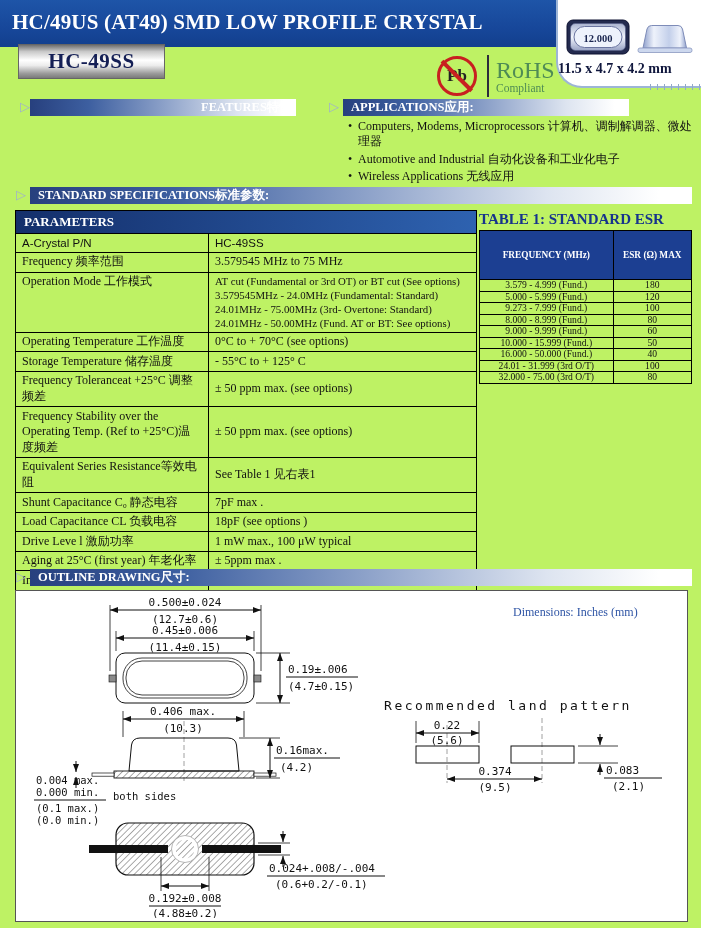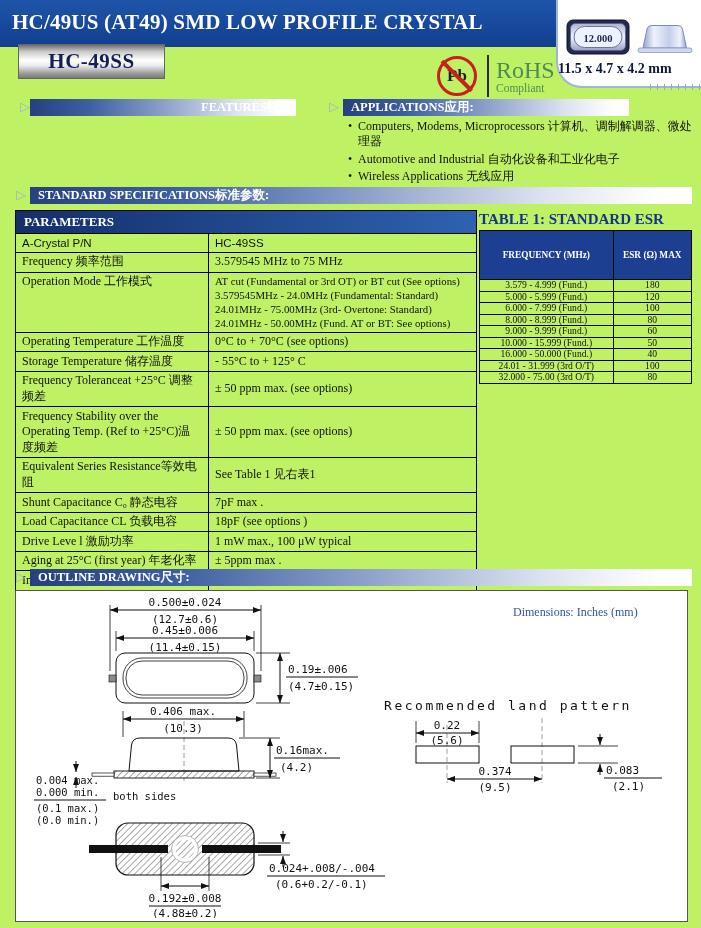--- a/index.html
+++ b/index.html
@@ -246,21 +246,21 @@
           </tr>
       <tr>
         <td>3.579 - 4.999 (Fund.)</td>
         <td>180</td>
           </tr>
       <tr>
         <td>5.000 - 5.999 (Fund.)</td>
         <td>120</td>
           </tr>
       <tr>
-        <td>6.000 - 7.999 (Fund.)</td>
+        <td>9.273 - 7.999 (Fund.)</td>
         <td>100</td>
           </tr>
       <tr>
         <td>8.000 - 8.999 (Fund.)</td>
         <td>80</td>
           </tr>
       <tr>
         <td>9.000 - 9.999 (Fund.)</td>
         <td>60</td>
           </tr>

